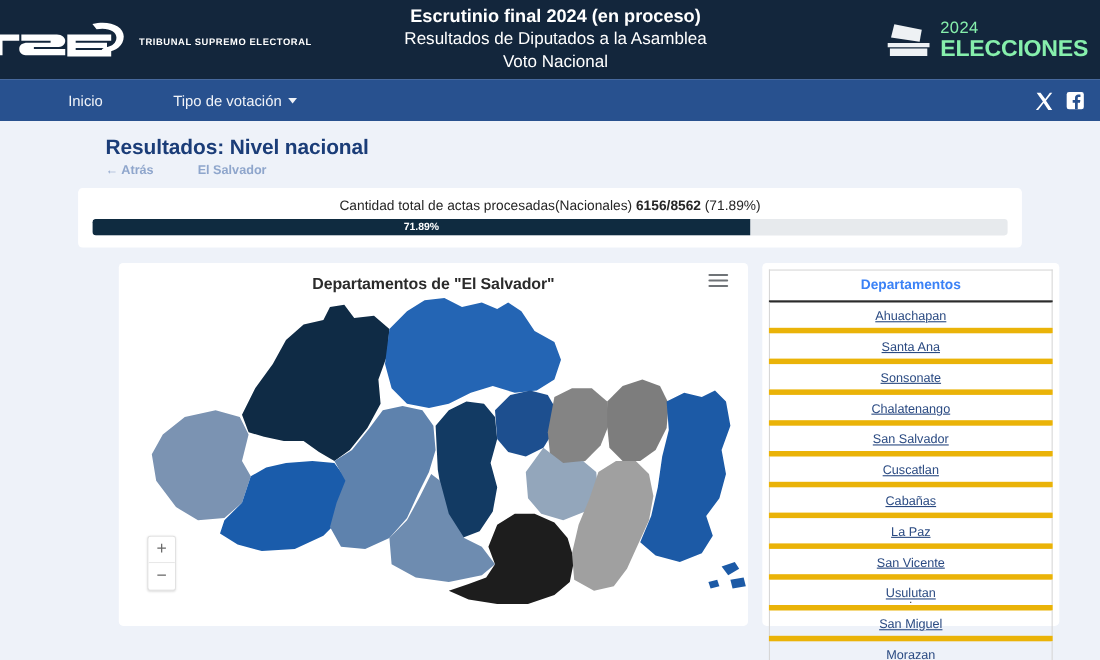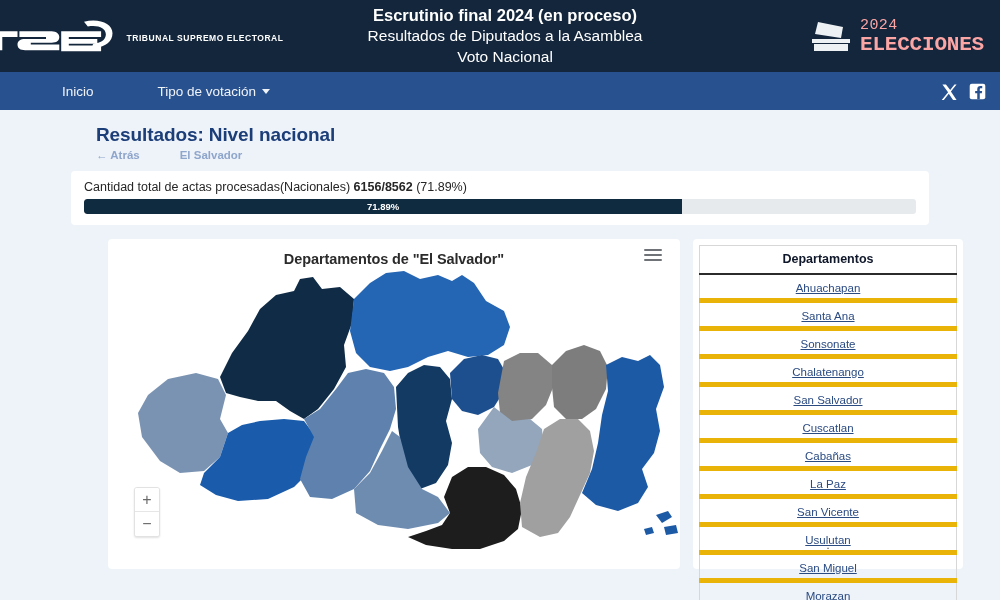--- a/index.html
+++ b/index.html
@@ -47,21 +47,21 @@
   .ht3 { font-size: 15.5px; font-weight: normal; }
   .logo-right {
     width: 200px;
     display: flex;
     align-items: center;
     justify-content: center;
     gap: 8px;
     padding-right: 6px;
   }
   .ballot-icon { width: 42px; height: 34px; }
-  .elec-text { color: #fca5a5; line-height: 1; font-family: Liberation Mono, monospace; }
+  .elec-text { color: #86efac; line-height: 1; }
   .elec-year { font-size: 15px; letter-spacing: 0.4px; display: block; margin-bottom: 1px;}
   .elec-word { font-size: 21px; font-weight: bold; letter-spacing: -0.2px; display: block; }
 
   
   .navbar {
     height: 38px;
     background: #28518f;
     display: flex;
     align-items: center;
     padding: 0 14px;
@@ -112,20 +112,21 @@
   .back-link { color: #8fa6cc; cursor: pointer; }
   .crumb-current { color: #8fa6cc; margin-left: 40px; }
 
   
   .progress-card {
     margin: 10px auto 0 auto;
     width: 858px;
     background: #ffffff;
     border-radius: 4px;
     padding: 9px 13px 11px 13px;
+    text-align: center;
   }
   .progress-label {
     font-size: 12.5px;
     color: #262626;
     margin-bottom: 5px;
   }
   .progress-label b { font-weight: bold; }
   .progress-track {
     height: 15px;
     background: #e7eaed;
@@ -217,21 +218,21 @@
     position: relative;
   }
   .dept-table {
     width: 100%;
     border-collapse: collapse;
     border: 1px solid #d7d7d7;
   }
   .dept-table th {
     font-size: 12.5px;
     font-weight: bold;
-    color: #0f172a;
+    color: #3b82f6;
     padding: 6px 0 7px 0;
     text-align: center;
     border-bottom: 2px solid #2b2b2b;
   }
   .dept-table td {
     text-align: center;
     padding: 2.5px 0;
     border-bottom: 5px solid #eab308;
     height: 19.6px;
   }

